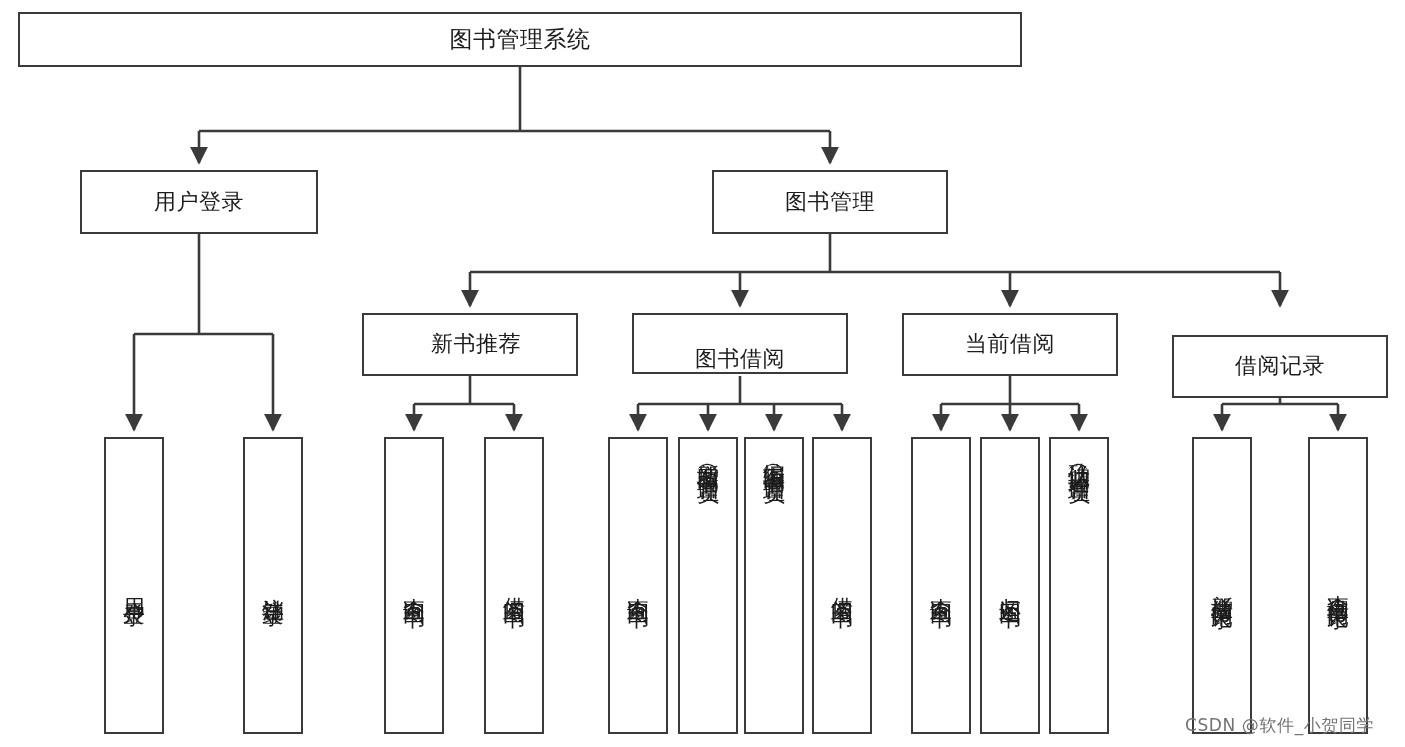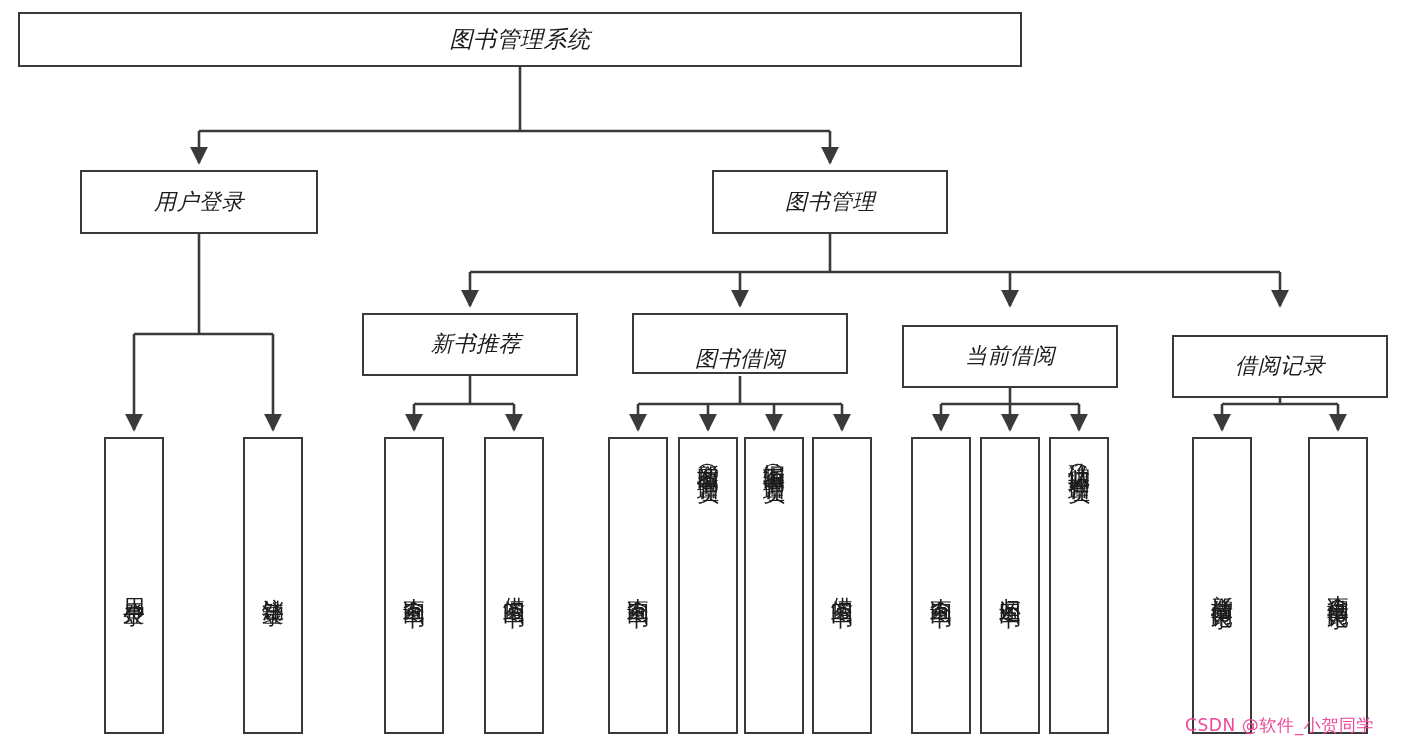--- a/index.html
+++ b/index.html
@@ -39,21 +39,20 @@
   .node .label {
     color: #1c1c1c;
     line-height: 1.12;
     letter-spacing: 0.5px;
     white-space: nowrap;
     text-align: center;
   }
   .node.horizontal .label {
     writing-mode: horizontal-tb;
     font-size: 22px;
-    font-style: italic;
   }
   .node.root .label {
     font-size: 23px;
   }
   .node.vertical {
     align-items: flex-start;
     justify-content: center;
     padding-top: 6px;
   }
   .node.vertical .label {
@@ -65,21 +64,21 @@
   }
   .node.vertical.centered {
     align-items: center;
     padding-top: 0;
   }
   #watermark {
     position: absolute;
     left: 1185px;
     top: 714px;
     font-size: 17px;
-    color: #ec4899;
+    color: #737373;
     letter-spacing: 0.6px;
     white-space: nowrap;
     z-index: 20;
     font-family: "DejaVu Sans", "Liberation Sans", sans-serif;
   }
 </style>
 </head>
 <body>
 
 <div id="diagram-root">
@@ -144,21 +143,21 @@
   <div class="node horizontal" style="left:712px; top:170px; width:236px; height:64px;">
     <span class="label">图书管理</span>
   </div>
 
   <div class="node horizontal" style="left:362px; top:313px; width:216px; height:63px;padding-left:12px;">
     <span class="label">新书推荐</span>
   </div>
   <div class="node horizontal" style="left:632px; top:313px; width:216px; height:61px;align-items:flex-end;">
     <span class="label">图书借阅</span>
   </div>
-  <div class="node horizontal" style="left:902px; top:325px; width:216px; height:63px;">
+  <div class="node horizontal" style="left:902px; top:313px; width:216px; height:63px;">
     <span class="label">当前借阅</span>
   </div>
   <div class="node horizontal" style="left:1172px; top:313px; width:216px; height:63px;margin-top:22px;">
     <span class="label">借阅记录</span>
   </div>
 
   <div class="node vertical centered" style="left:104px; top:437px; width:60px; height:297px;">
     <span class="label">用户登录</span>
   </div>
   <div class="node vertical centered" style="left:243px; top:437px; width:60px; height:297px;">

